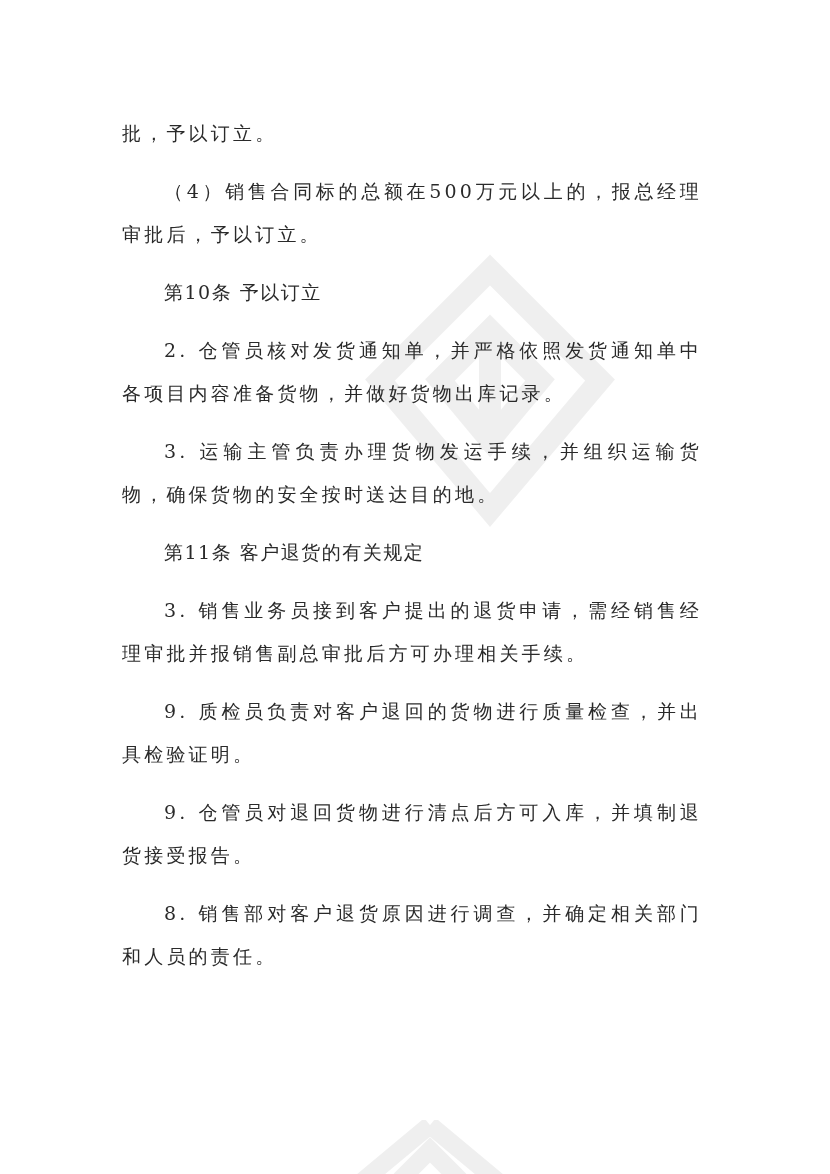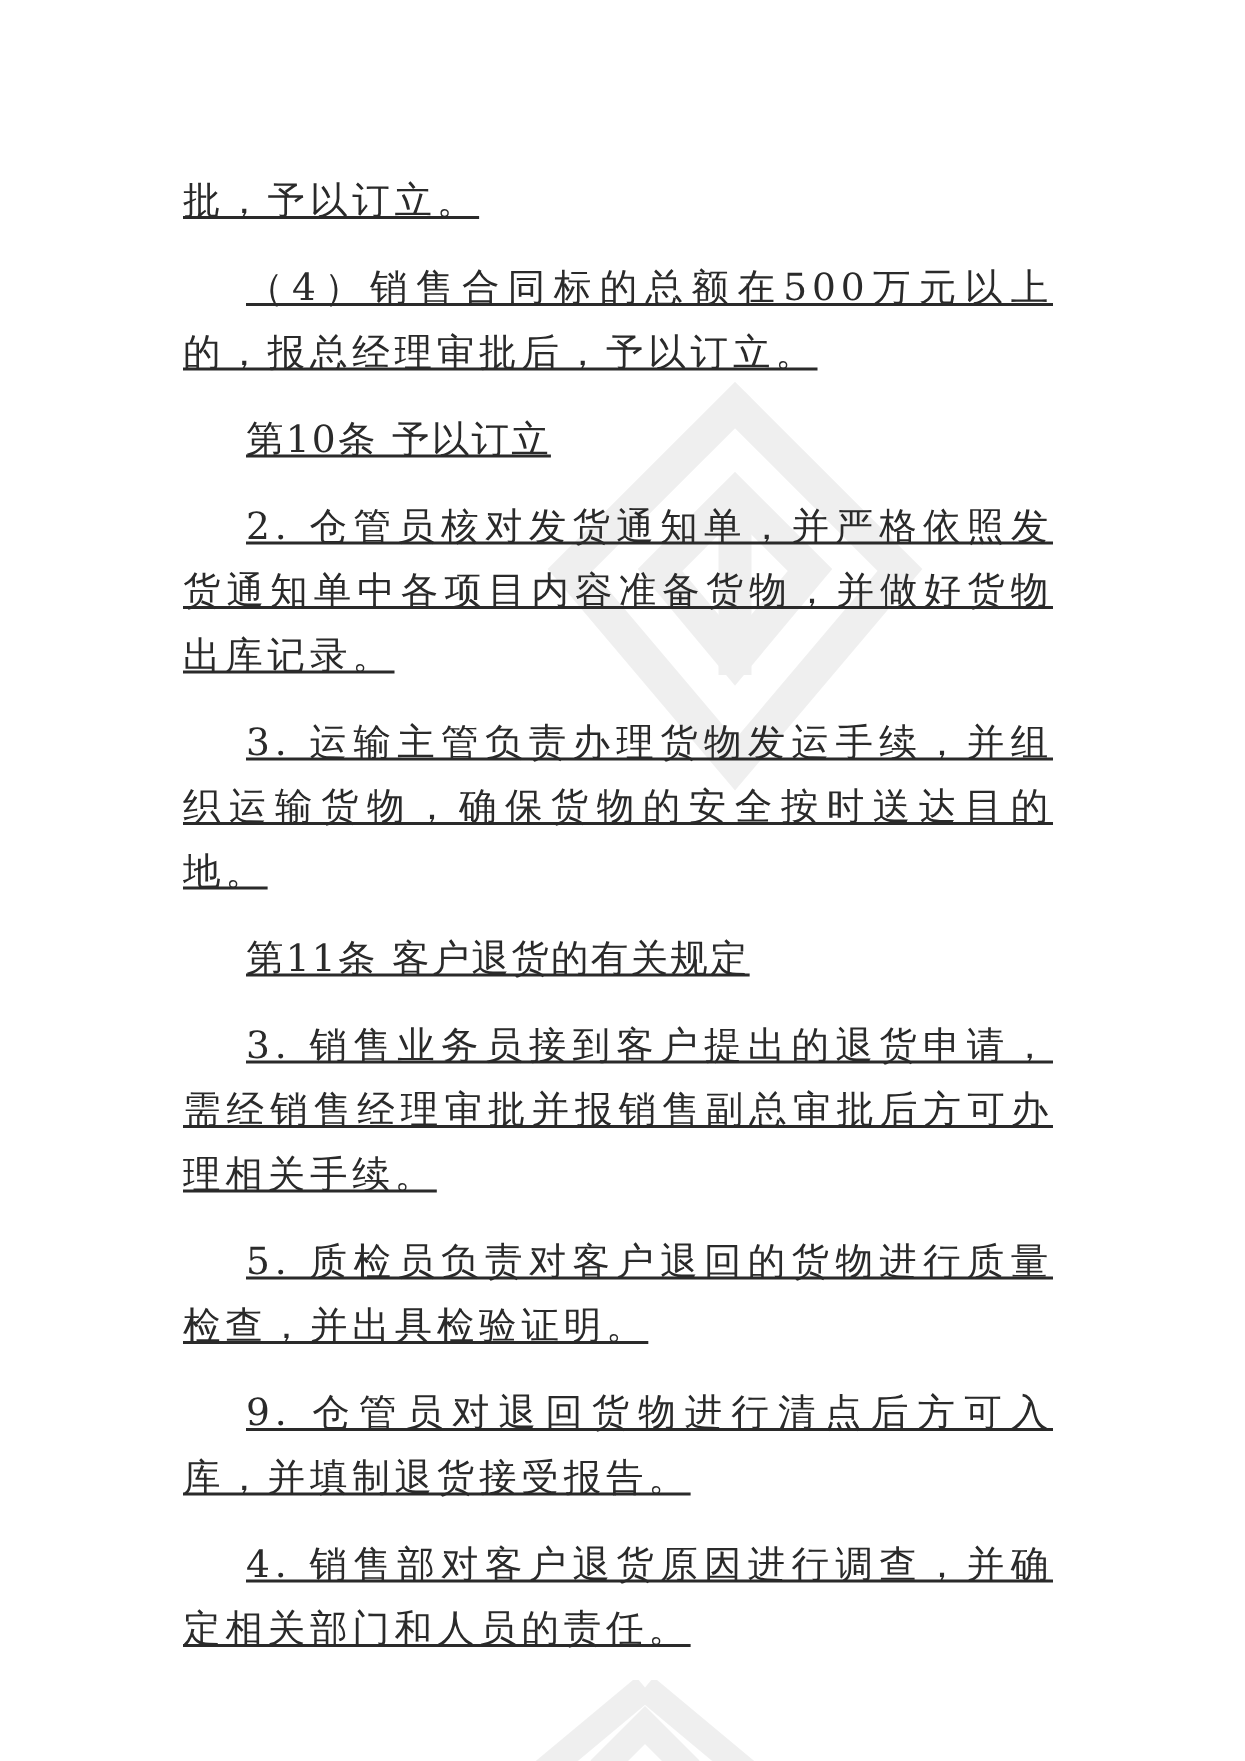--- a/index.html
+++ b/index.html
@@ -15,26 +15,25 @@
       font-family: "DejaVu Serif", "Liberation Serif", serif;
       color: #2a2a2a;
     }
     .page {
       position: absolute;
       left: 122px;
       top: 112px;
       width: 580px;
     }
     .para {
-      font-size: 25px;
+      font-size: 19px;
       line-height: 43px;
       letter-spacing: 3.2px;
       margin: 0 0 15px 0;
       text-align: justify;
-      text-decoration: underline;
     }
     .indent {
       text-indent: 42px;
     }
     .heading {
       letter-spacing: 1.5px;
     }
     .watermark {
       position: absolute;
       pointer-events: none;
@@ -62,16 +61,16 @@
 </svg>
 
 <div class="page">
   <p class="para">批，予以订立。</p>
   <p class="para indent">（4）销售合同标的总额在500万元以上的，报总经理审批后，予以订立。</p>
   <p class="para indent heading">第10条  予以订立</p>
   <p class="para indent">2. 仓管员核对发货通知单，并严格依照发货通知单中各项目内容准备货物，并做好货物出库记录。</p>
   <p class="para indent">3. 运输主管负责办理货物发运手续，并组织运输货物，确保货物的安全按时送达目的地。</p>
   <p class="para indent heading">第11条  客户退货的有关规定</p>
   <p class="para indent">3. 销售业务员接到客户提出的退货申请，需经销售经理审批并报销售副总审批后方可办理相关手续。</p>
-  <p class="para indent">5. 质检员负责对客户退回的货物进行质量检查，并出具检验证明。</p>
+  <p class="para indent">9. 质检员负责对客户退回的货物进行质量检查，并出具检验证明。</p>
   <p class="para indent">9. 仓管员对退回货物进行清点后方可入库，并填制退货接受报告。</p>
-  <p class="para indent">4. 销售部对客户退货原因进行调查，并确定相关部门和人员的责任。</p>
+  <p class="para indent">8. 销售部对客户退货原因进行调查，并确定相关部门和人员的责任。</p>
 </div>
 
 </body></html>

